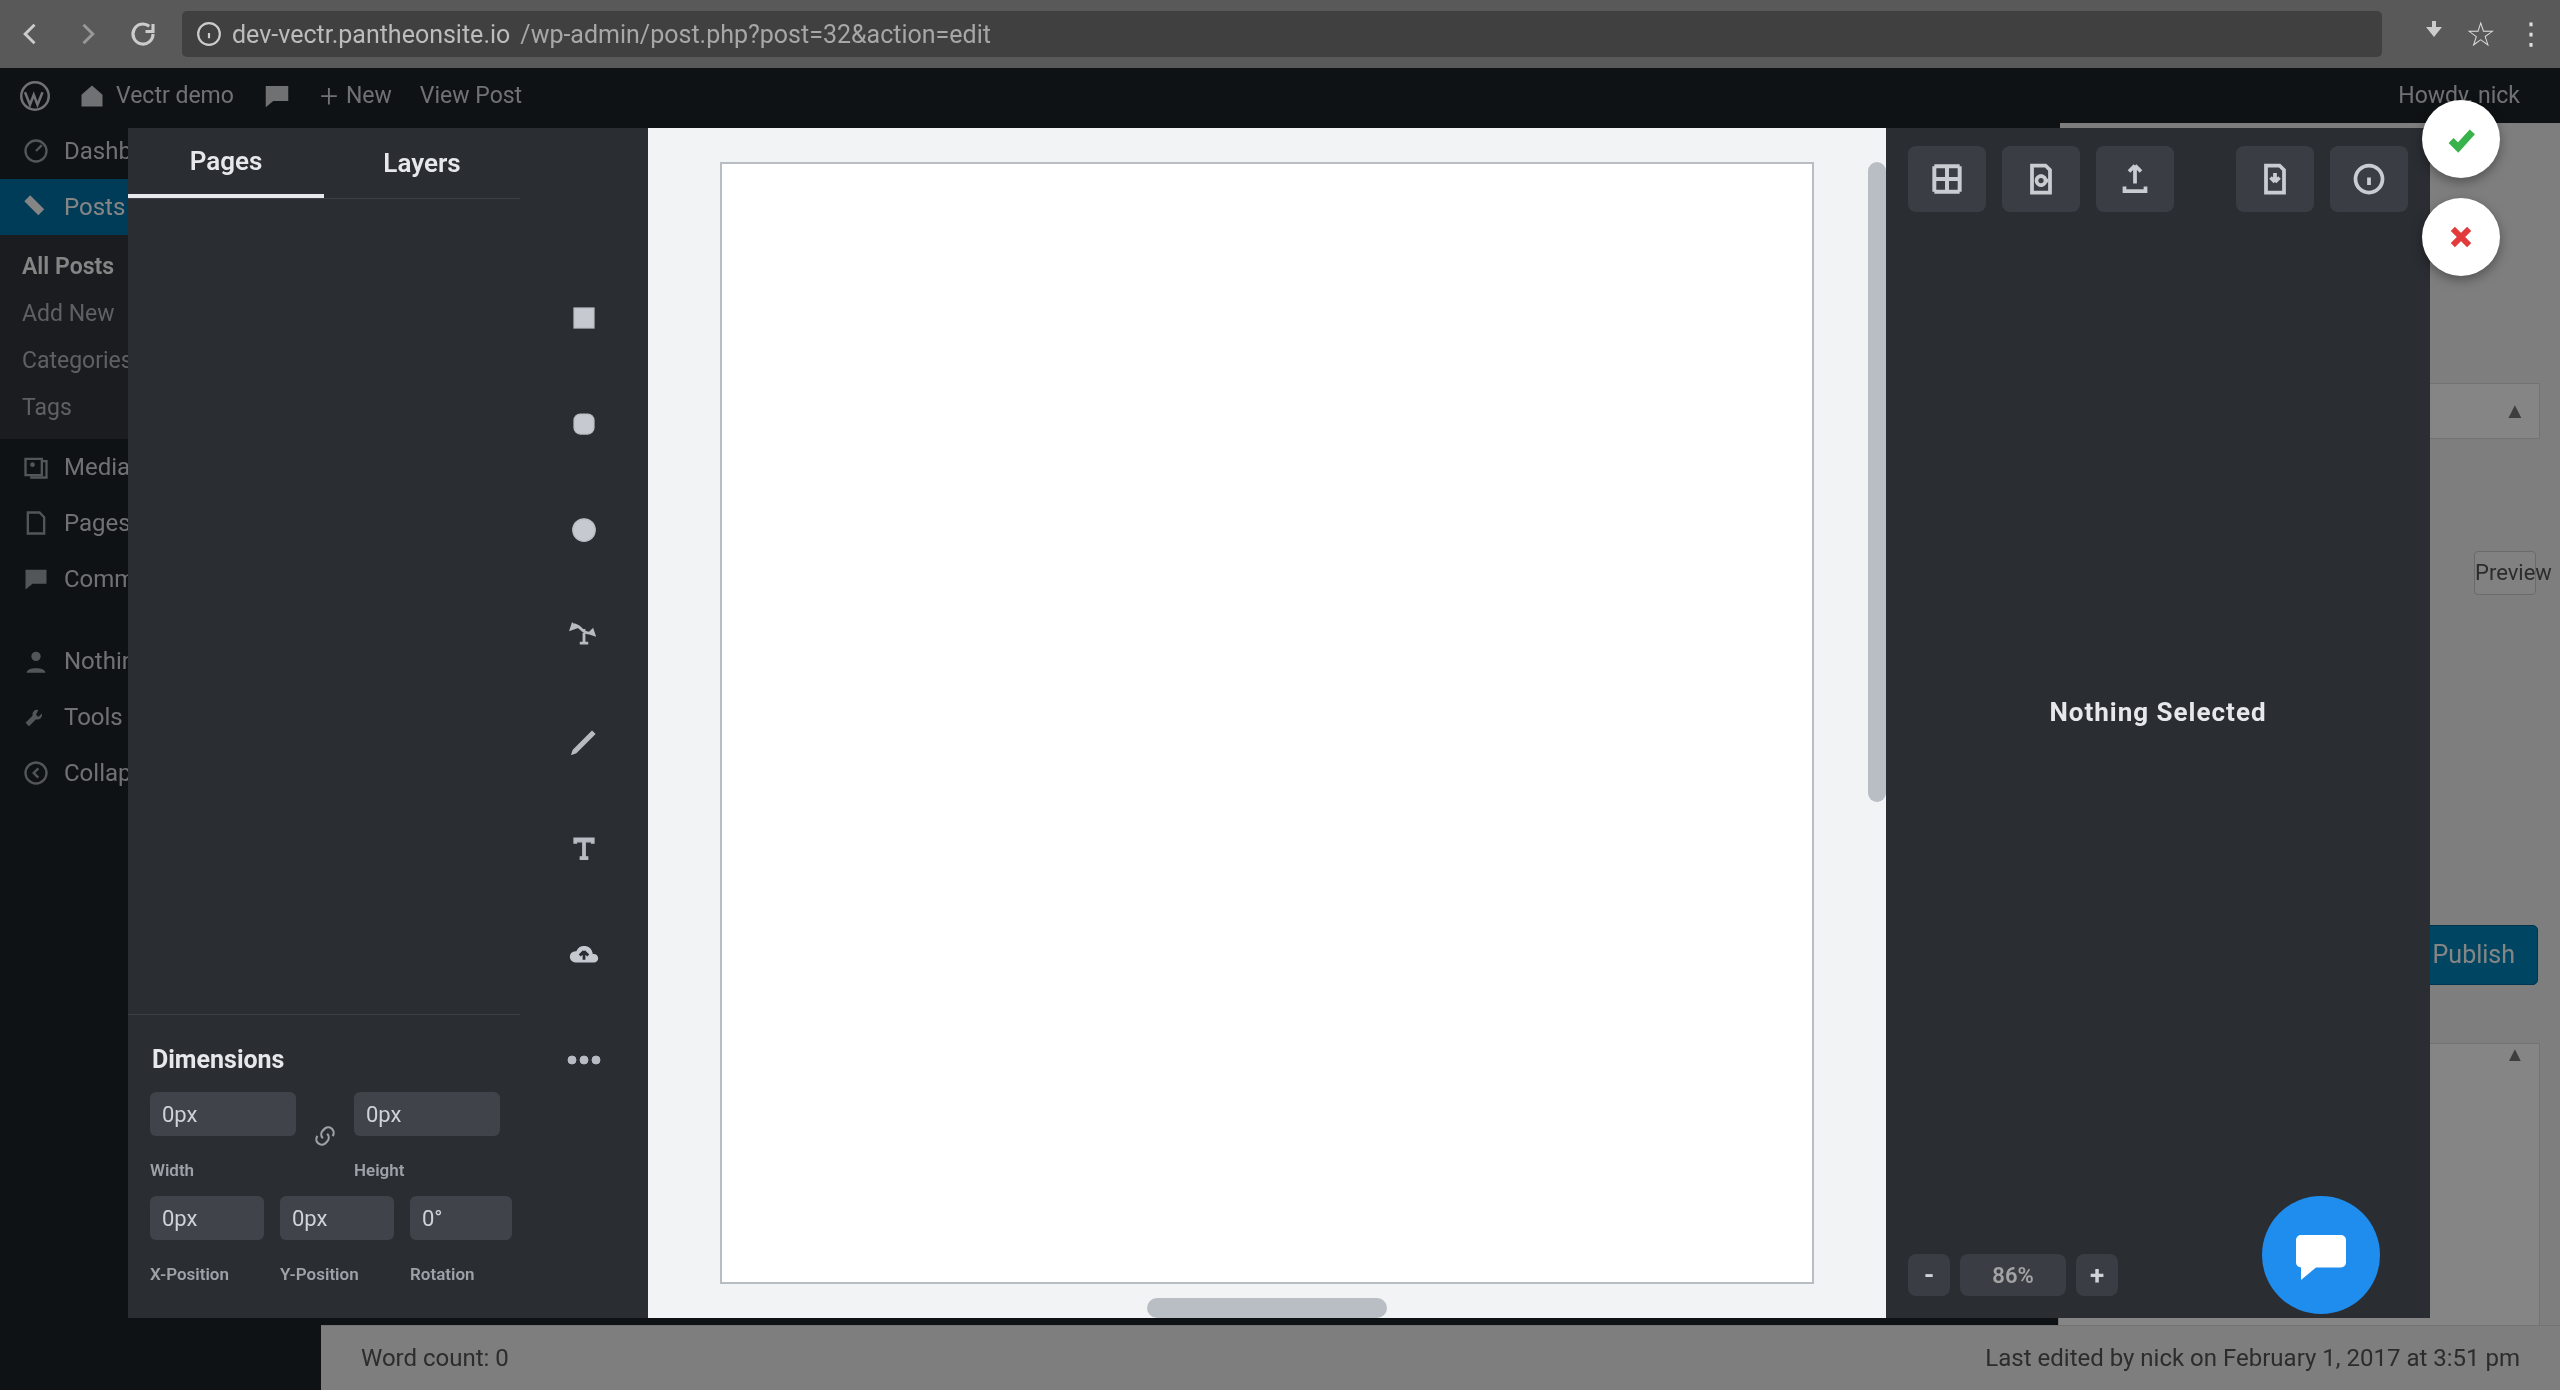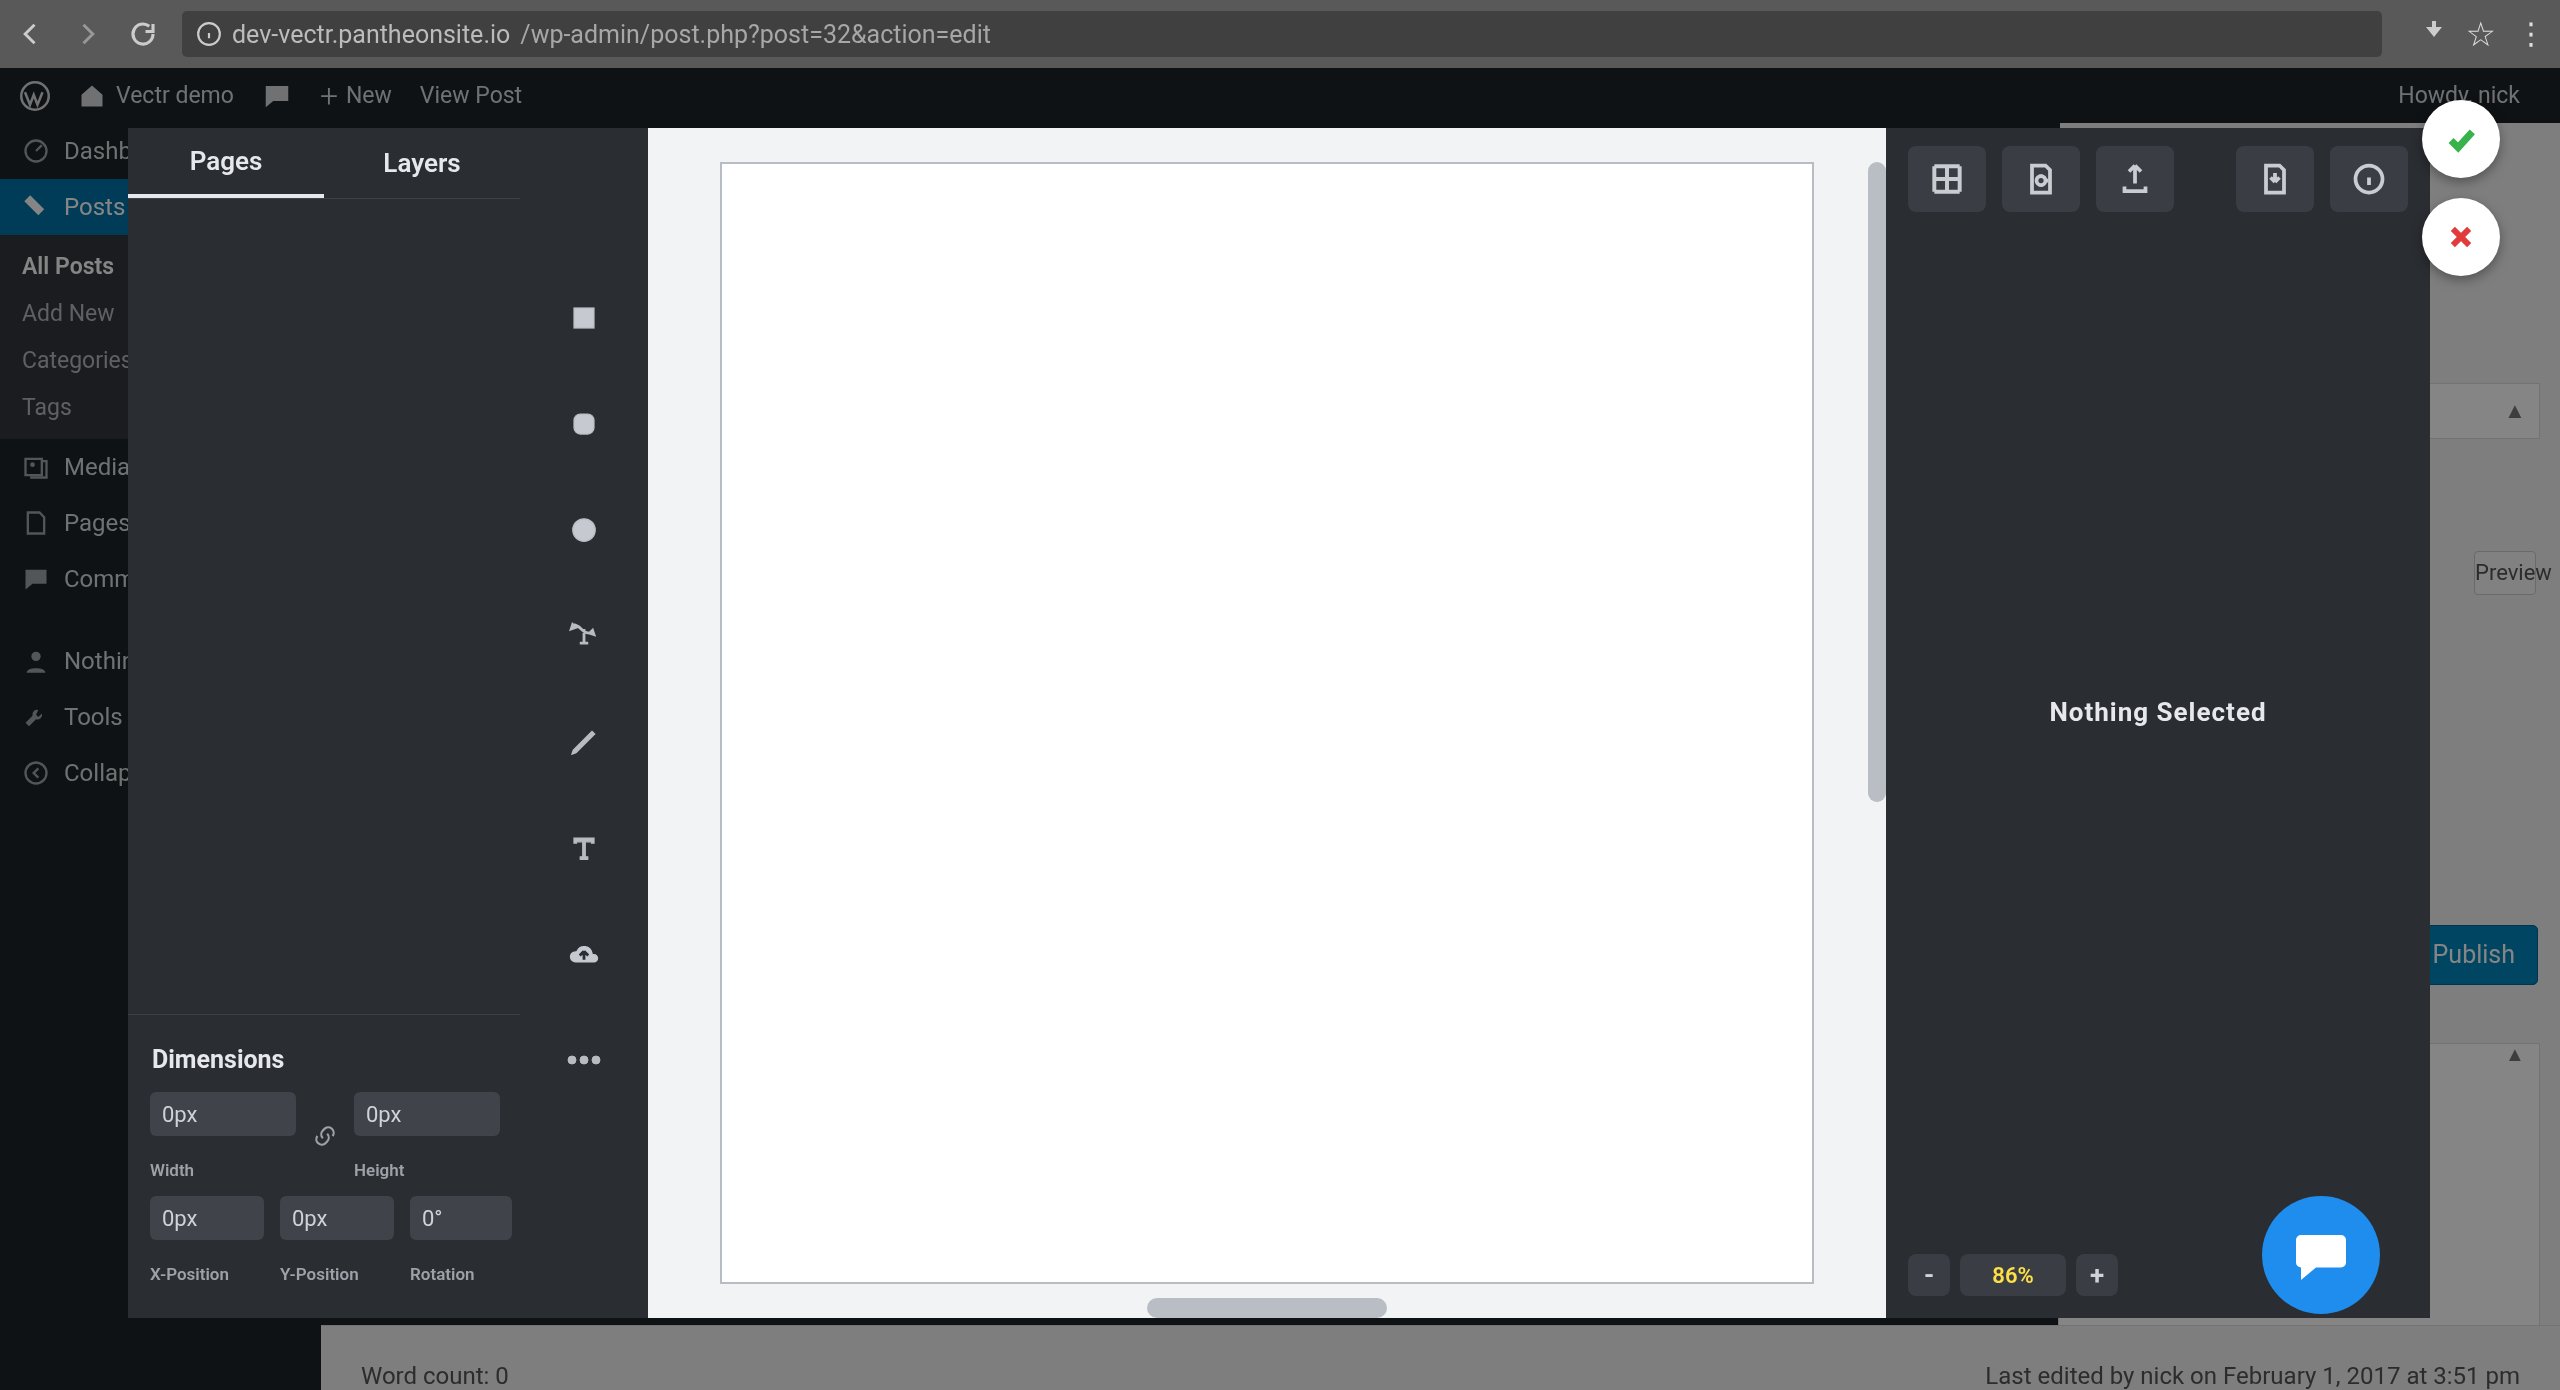--- a/index.html
+++ b/index.html
@@ -65,31 +65,31 @@
   .canvas-vscroll{position:absolute;right:0;top:34px;width:18px;height:640px;background:#b9bec4;border-radius:10px}
   
   .ed-right{width:544px;background:#2a2d32;position:relative}
   .ed-top-btns{display:flex;gap:16px;padding:18px 22px}
   .ed-btn{width:78px;height:66px;background:#3a3d43;border-radius:8px;display:flex;align-items:center;justify-content:center}
   .ed-btn.gap{margin-left:auto}
   .ed-btn svg{stroke:#c9ccd1;fill:none;stroke-width:2.5}
   .ed-msg{position:absolute;left:0;right:0;top:50%;transform:translateY(-26px);text-align:center;color:#e6e8eb;font-size:26px;font-weight:700;letter-spacing:1px}
   .zoom-bar{position:absolute;left:22px;bottom:22px;display:flex;align-items:center}
   .zbtn{width:42px;height:42px;background:#3a3d43;border-radius:8px;display:flex;align-items:center;justify-content:center;color:#cfd2d6;font-size:26px;font-weight:700}
-  .zval{width:106px;height:42px;background:#3a3d43;margin:0 10px;border-radius:8px;display:flex;align-items:center;justify-content:center;color:#fde047;font-size:22px;font-weight:600}
+  .zval{width:106px;height:42px;background:#3a3d43;margin:0 10px;border-radius:8px;display:flex;align-items:center;justify-content:center;color:#a3a3a3;font-size:22px;font-weight:600}
   
   .fab{position:absolute;right:60px;width:78px;height:78px;border-radius:50%;background:#fff;display:flex;align-items:center;justify-content:center;box-shadow:0 4px 12px rgba(0,0,0,.35)}
   .fab.ok{top:100px}
   .fab.cx{top:198px}
   .fab svg{stroke-width:5;fill:none}
   
   .chat-fab{position:absolute;right:180px;bottom:76px;width:118px;height:118px;border-radius:50%;background:#1f8ded;display:flex;align-items:center;justify-content:center}
   .chat-fab svg{fill:#fff}
   
-  .wp-status{position:absolute;left:321px;right:0;bottom:0;height:64px;background:#f1f1f1;border-top:1px solid #ddd;display:flex;align-items:flex-end;font-size:24px;color:#555;padding:0 40px}
+  .wp-status{position:absolute;left:321px;right:0;bottom:0;height:64px;background:#f1f1f1;border-top:1px solid #ddd;display:flex;align-items:center;font-size:24px;color:#555;padding:0 40px}
   .wp-status .r{margin-left:auto}
 </style>
 </head>
 <body>
 
 <div class="chrome-bar">
   <div class="chrome-btn">
       <svg width="28" height="28" viewBox="0 0 24 24">
         <path d="M15 4l-8 8 8 8"></path>
       </svg>

